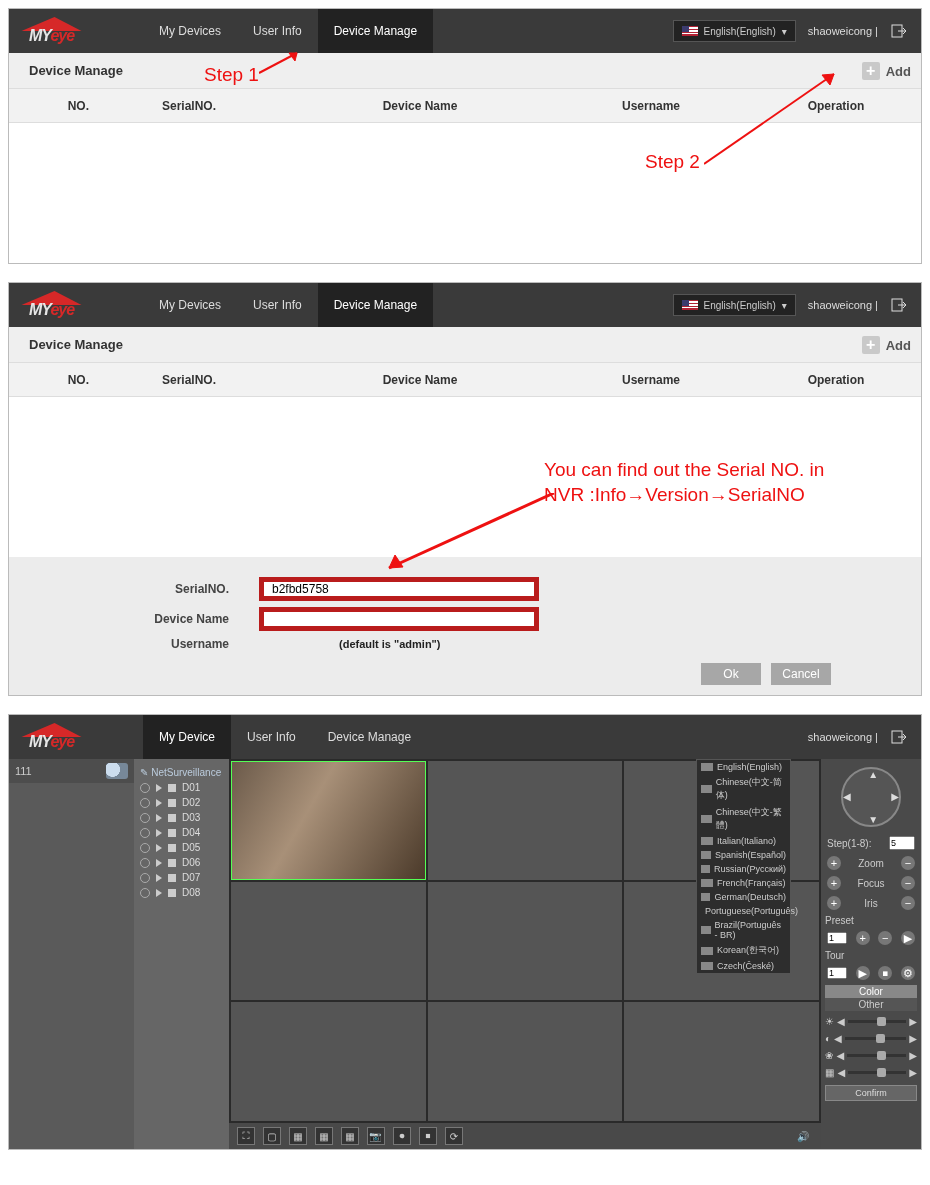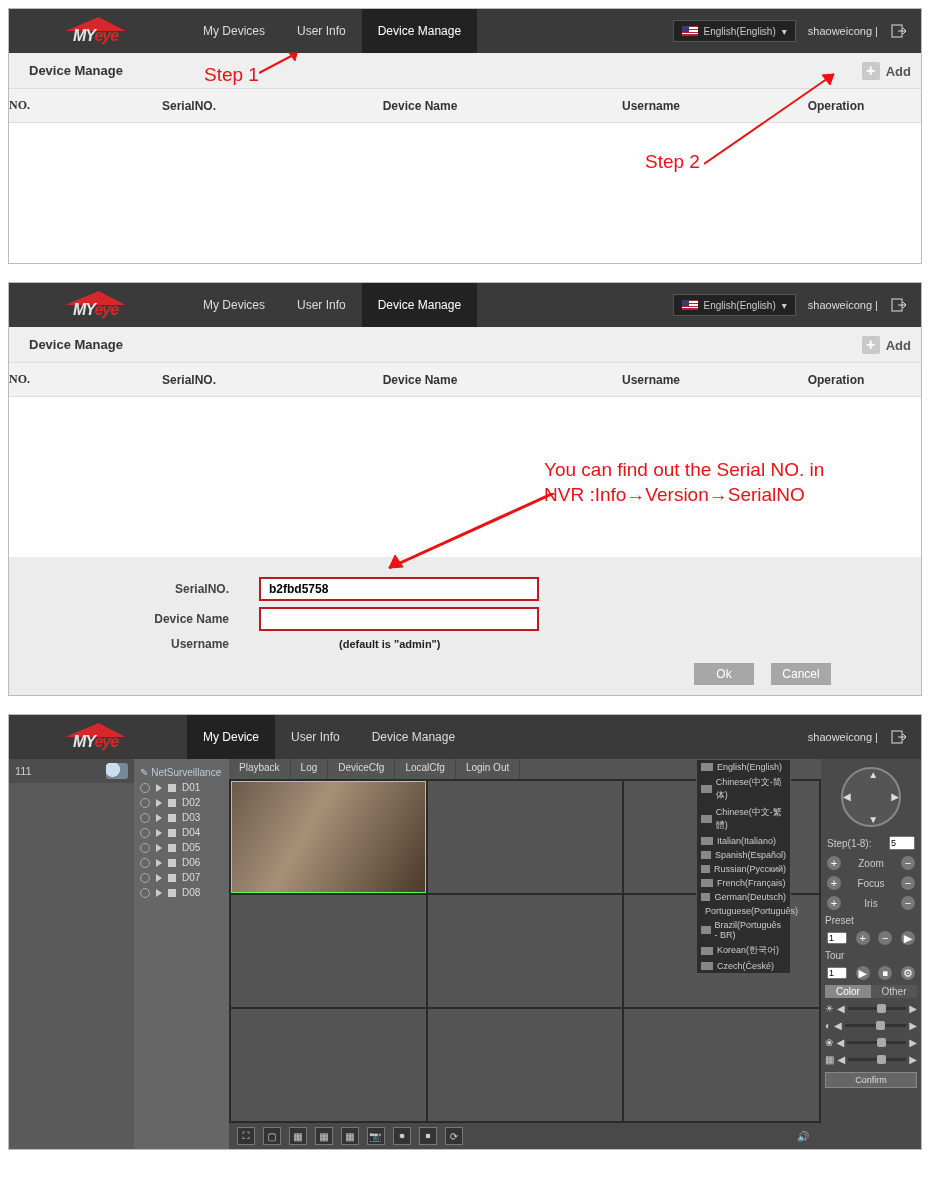--- a/index.html
+++ b/index.html
@@ -1,56 +1,56 @@
 <!DOCTYPE html>
 <html><head>
 <meta charset="utf-8">
 <style>
   * { box-sizing: border-box; margin: 0; padding: 0; font-family: Arial, sans-serif; }
   body { background: #fff; width: 930px; padding: 8px; }
   .panel { border: 1px solid #bbb; margin-bottom: 18px; background: #fff; }
 
   
   .topbar { background: #3a3a3a; color: #fff; height: 44px; display: flex; align-items: center; padding: 0 14px; font-size: 12px; }
-  .logo { width: 110px; height: 28px; position: relative; margin-left: 44px; }
+  .logo { width: 110px; height: 28px; position: relative; }
   .logo .roof { position:absolute; left:0; top:0; width:0; height:0; border-left:30px solid transparent; border-right:30px solid transparent; border-bottom:14px solid #d62828; transform: skewX(-12deg); }
   .logo .text { position:absolute; left:6px; top:10px; color:#e6e6e6; font-style:italic; font-weight:bold; font-size:16px; letter-spacing:-1px; }
   .logo .text span { color:#d62828; }
   .navlinks { display:flex; margin-left:10px; }
   .navlink { padding: 0 16px; height:44px; display:flex; align-items:center; cursor:pointer; color:#ddd; }
   .navlink.active { background:#222; color:#fff; }
   .spacer { flex:1; }
   .langbox { background:#222; border:1px solid #555; height:22px; display:flex; align-items:center; padding:0 8px; font-size:10px; color:#ccc; margin-right:12px; cursor:pointer; gap:6px; }
   .flag-us { width:16px; height:10px; background: linear-gradient(#b22234 14%, #fff 14% 28%, #b22234 28% 42%, #fff 42% 56%, #b22234 56% 70%, #fff 70% 84%, #b22234 84%); position:relative; }
   .flag-us::before { content:""; position:absolute; width:7px; height:6px; background:#3c3b6e; }
   .user { font-size:11px; color:#ddd; }
   .logout { margin-left:10px; cursor:pointer; display:inline-flex;}
 
   
   .subbar { background:#efefef; height:36px; display:flex; align-items:center; padding:0 20px; border-bottom:1px solid #ddd; position:relative; }
   .subbar .title { font-weight:bold; font-size:13px; color:#333; }
   .addbtn { position:absolute; right:10px; top:4px; height:28px; display:flex; align-items:center; gap:6px; font-weight:bold; font-size:13px; color:#555; cursor:pointer; }
   .plusbox { width:18px; height:18px; background:#c9c9c9; color:#fff; display:flex; align-items:center; justify-content:center; font-size:16px; line-height:1; border-radius:2px; }
   .thead { background:#f2f2f2; height:34px; display:flex; align-items:center; font-size:12px; font-weight:bold; color:#333; border-bottom:1px solid #ddd; }
-  .col-no { width:80px; text-align:left;font-family:Liberation Serif, serif; }
+  .col-no { width:80px; text-align:right; }
   .col-sn { width:200px; text-align:center; }
   .col-dn { flex:1; text-align:center; }
   .col-un { width:200px; text-align:center; }
   .col-op { width:170px; text-align:center; }
   .blank { height:140px; background:#fff; }
   .big-blank { height:160px; background:#fff; }
 
   
   .formarea { background:#ececec; padding:14px 0 10px 0; }
   .frow { display:flex; align-items:center; margin:6px 0; font-size:12px; }
   .flabel { width:250px; text-align:right; padding-right:30px; color:#444; font-weight:bold;}
-  .finput { width:280px; height:24px; border:2px solid #b91c1c; padding:0 8px; font-size:12px;font-weight:bold; }
+  .finput { width:280px; height:24px; border:5px solid #b91c1c; padding:0 8px; font-size:12px; }
   .fhint { margin-left:80px; font-size:11px; font-weight:bold; color:#222; }
   .fbuttons { display:flex; justify-content:flex-end; padding:6px 90px 0 0; gap:10px;}
-  .okbtn,.cancelbtn { width:60px; height:22px; background:#a7a7a7; color:#fff; font-size:12px; border:none; cursor:pointer;margin-left:7px; }
+  .okbtn,.cancelbtn { width:60px; height:22px; background:#a7a7a7; color:#fff; font-size:12px; border:none; cursor:pointer; }
 
   
   .ann { color:#e11; font-size:19px; font-weight:400; position:absolute; }
 
   
   .p3body { display:flex; background:#3a3a3a; }
   .leftcol { width:125px; background:#5a5a5a; color:#ccc; font-size:11px; }
   .dev111 { background:#4d4d4d; height:24px; display:flex; align-items:center; padding:0 6px; gap:6px; }
   .camico { width:22px; height:16px; border-radius:3px; background: radial-gradient(circle at 30% 40%, #cde 40%, #789 42%);}
   .chanlist { background:#666; padding:6px; }
@@ -68,21 +68,21 @@
   .bottombar { background:#494949; height:26px; display:flex; align-items:center; padding:0 8px; gap:8px;}
   .bicon { width:18px;height:18px;background:#333;border:1px solid #777;display:flex;align-items:center;justify-content:center;color:#ccc;font-size:10px;cursor:pointer;}
   .rightcol { width:100px; background:#4a4a4a; color:#ccc; font-size:10px; display:flex; flex-direction:column; gap:4px; padding:4px;}
   .langmenu { position:absolute; right:130px; top:44px; width:95px; background:#2d2d2d; border:1px solid #555; z-index:5; font-size:9px;}
   .langitem { display:flex; align-items:center; gap:4px; padding:2px 4px; color:#ccc; cursor:pointer;}
   .miniflag{width:12px;height:8px;background:#888;}
   .ptz-circle{width:60px;height:60px;border:2px solid #888;border-radius:50%;margin:4px auto;position:relative;background:#555;}
   .ptz-circle .ar{position:absolute;color:#ddd;font-size:10px;}
   .steprow,.ctlrow{display:flex;align-items:center;justify-content:space-between;padding:1px 2px;}
   .pm{width:14px;height:14px;border-radius:50%;background:#777;color:#fff;display:flex;align-items:center;justify-content:center;font-size:11px;cursor:pointer;}
-  .tabc{display:flex;background:#555;}
+  .tabc{display:flex;background:#555;flex-direction:column;}
   .tabc div{flex:1;text-align:center;padding:1px 0;cursor:pointer;}
   .tabc .on{background:#888;color:#fff;}
   .slider{display:flex;align-items:center;gap:3px;padding:1px 0;}
   .slider .track{flex:1;height:3px;background:#333;position:relative;}
   .slider .thumb{position:absolute;left:50%;top:-3px;width:9px;height:9px;background:#aaa;border-radius:2px;}
   .confirm{background:#666;border:1px solid #888;font-size:9px;color:#ddd;padding:2px;text-align:center;cursor:pointer;margin-top:2px;}
 
   
   .redarrow line, .redarrow polygon { stroke:#e11; fill:#e11;}
 </style>
@@ -345,27 +345,20 @@
         </div>
       <div class="chanrow">
           <span class="dot"></span>
           <span class="tri"></span>
           <span class="sq"></span>
           <span>D08</span>
         </div>
     </div>
 
     <div class="midcol">
-      <div class="tabs2">
-        <div class="tab2">Playback</div>
-        <div class="tab2">Log</div>
-        <div class="tab2">DeviceCfg</div>
-        <div class="tab2">LocalCfg</div>
-        <div class="tab2">Login Out</div>
-      </div>
       <div class="grid3">
         <div class="cell live"></div>
         <div class="cell"></div>
         <div class="cell"></div>
         <div class="cell"></div>
         <div class="cell"></div>
         <div class="cell"></div>
         <div class="cell"></div>
         <div class="cell"></div>
         <div class="cell"></div>

